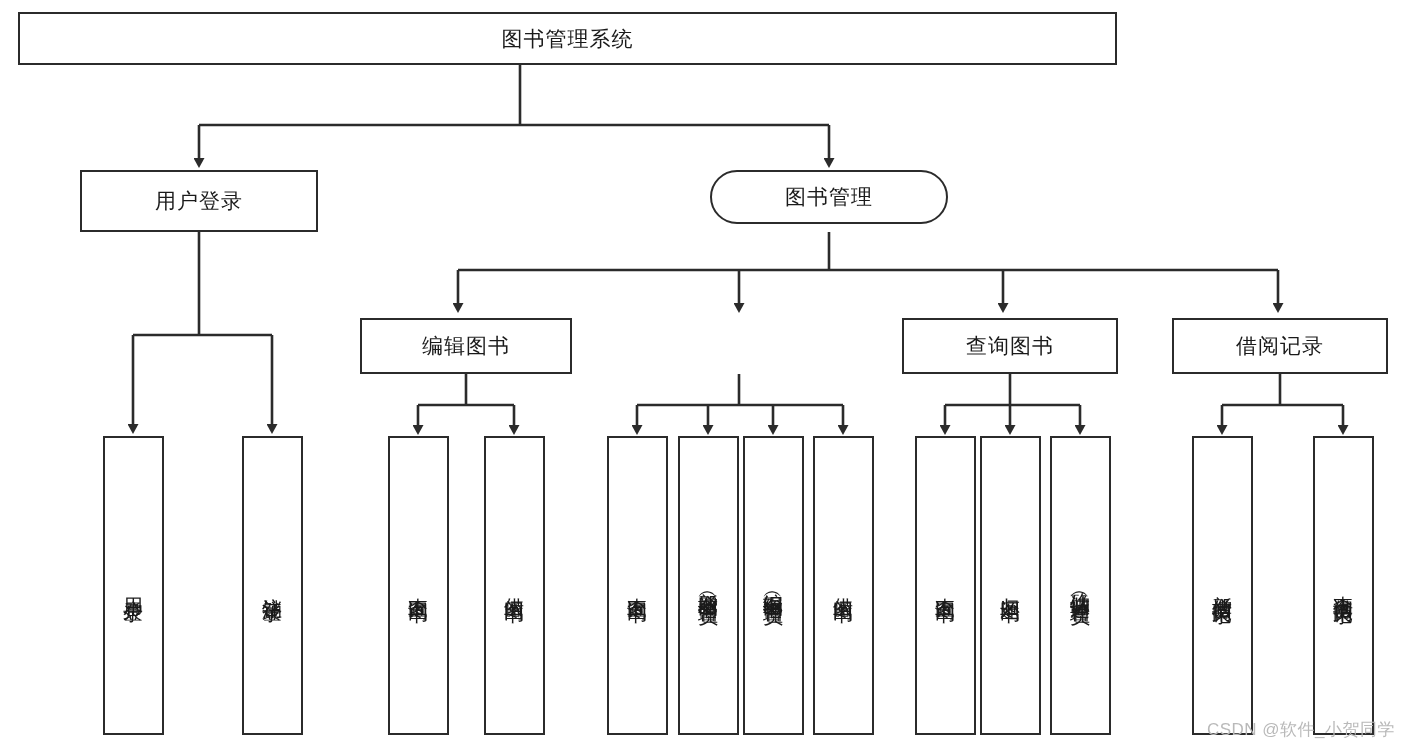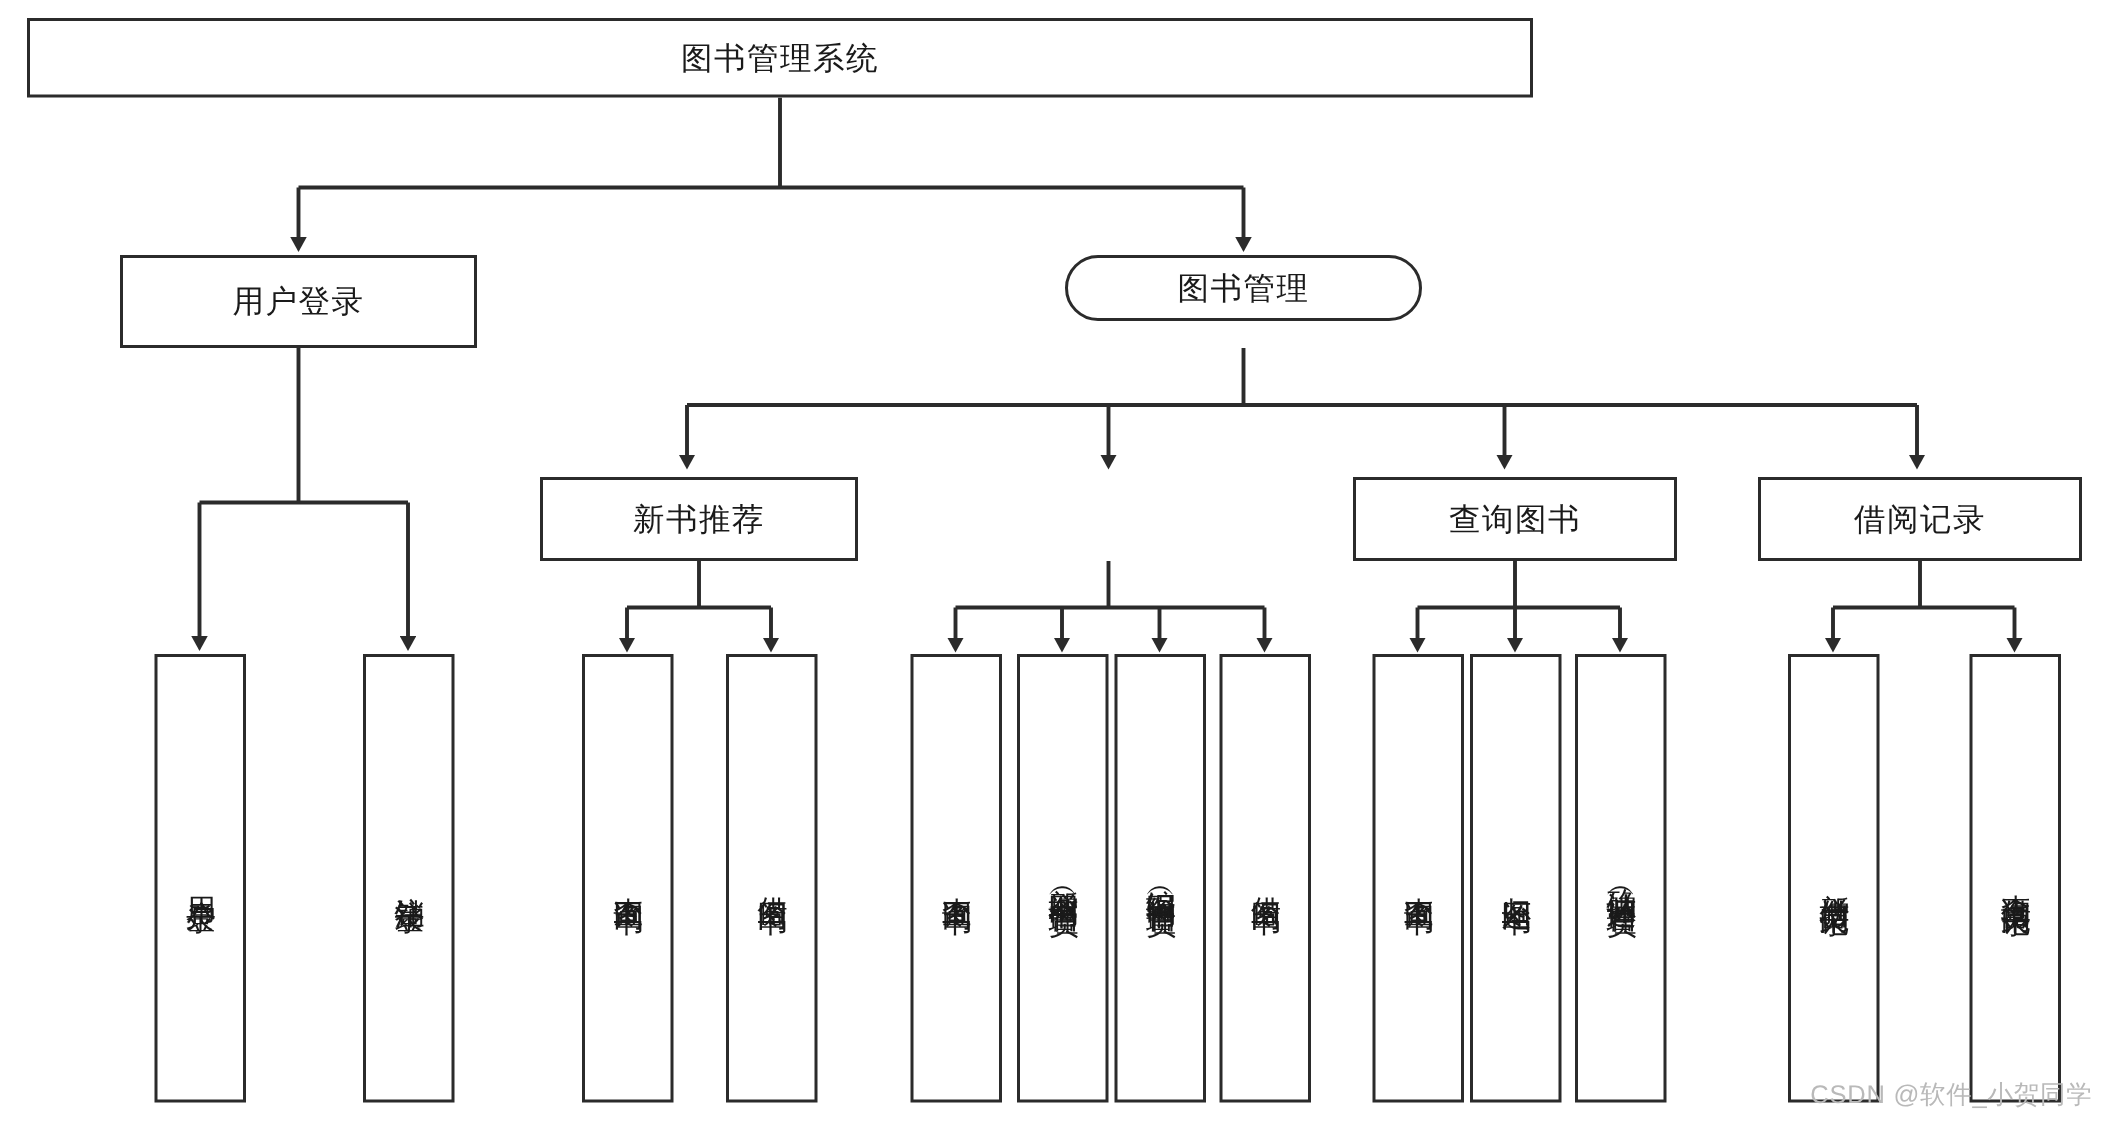--- a/index.html
+++ b/index.html
@@ -113,33 +113,33 @@
       <path d="M1010,405 L1010,426" marker-end="url(#arrow)"></path>
       <path d="M1080,405 L1080,426" marker-end="url(#arrow)"></path>
 
       <path d="M1280,374 L1280,405"></path>
       <path d="M1222,405 L1343,405"></path>
       <path d="M1222,405 L1222,426" marker-end="url(#arrow)"></path>
       <path d="M1343,405 L1343,426" marker-end="url(#arrow)"></path>
     </g>
   </svg>
 
-  <div class="node horizontal" style="left:18px; top:12px; width:1004px; height:53px;">
+  <div class="node horizontal" style="left:18px; top:12px; width:1099px; height:53px;">
     <span class="node-label">图书管理系统</span>
   </div>
 
   <div class="node horizontal" style="left:80px; top:170px; width:238px; height:62px;">
     <span class="node-label">用户登录</span>
   </div>
-  <div class="node horizontal" style="left:710px; top:170px; width:238px; height:44px;border-radius:28px;">
+  <div class="node horizontal" style="left:710px; top:170px; width:238px; height:54px;border-radius:28px;">
     <span class="node-label">图书管理</span>
   </div>
 
   <div class="node horizontal" style="left:360px; top:318px; width:212px; height:56px;">
-    <span class="node-label">新书推荐</span>
+    <span class="node-label">编辑图书</span>
   </div>
   <div class="node horizontal" style="left:902px; top:318px; width:216px; height:56px;">
     <span class="node-label">查询图书</span>
   </div>
   <div class="node horizontal" style="left:1172px; top:318px; width:216px; height:56px;">
     <span class="node-label">借阅记录</span>
   </div>
 
   <div class="node vertical" style="left:103px; top:436px; width:61px; height:299px;">
     <span class="node-label">用户登录</span>

